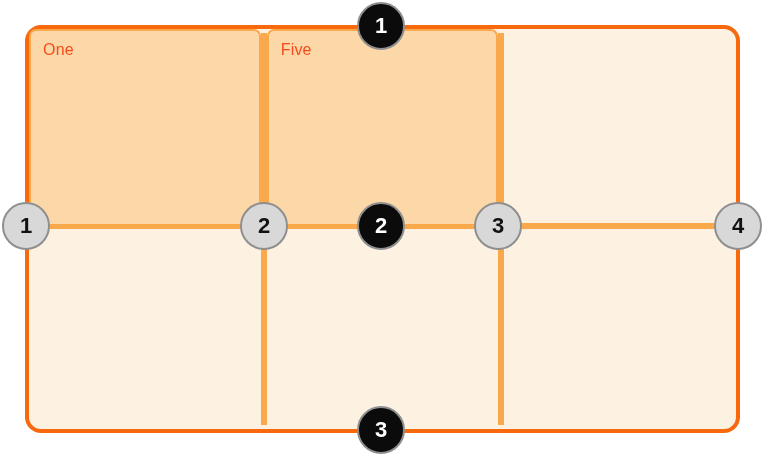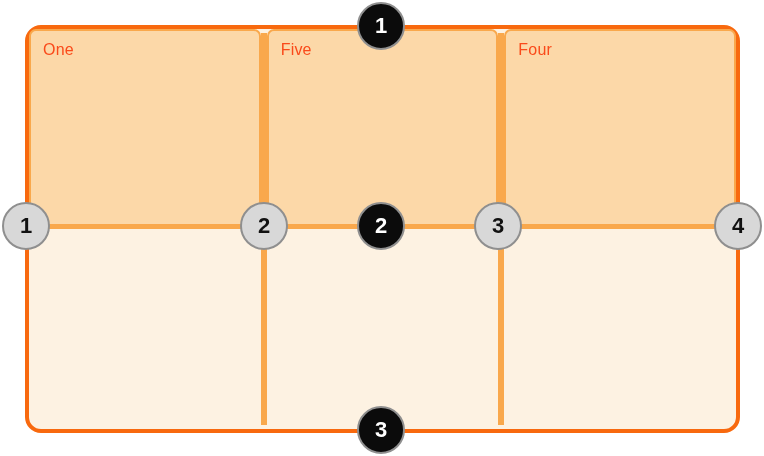--- a/index.html
+++ b/index.html
@@ -118,23 +118,20 @@
       <div class="grid-line v v2"></div>
       <div class="grid-line h"></div>
 
       <div class="cells">
         <div class="cell">
           <span class="cell-label">One</span>
         </div>
         <div class="cell">
           <span class="cell-label">Five</span>
         </div>
-        <div class="cell">
-          <span class="cell-label">Four</span>
-        </div>
         <div class="cell empty">
           <span class="cell-label"></span>
         </div>
       </div>
 
     </div>
   </div>
 
   <div class="badge row-badge r1">
     <span>1</span>

